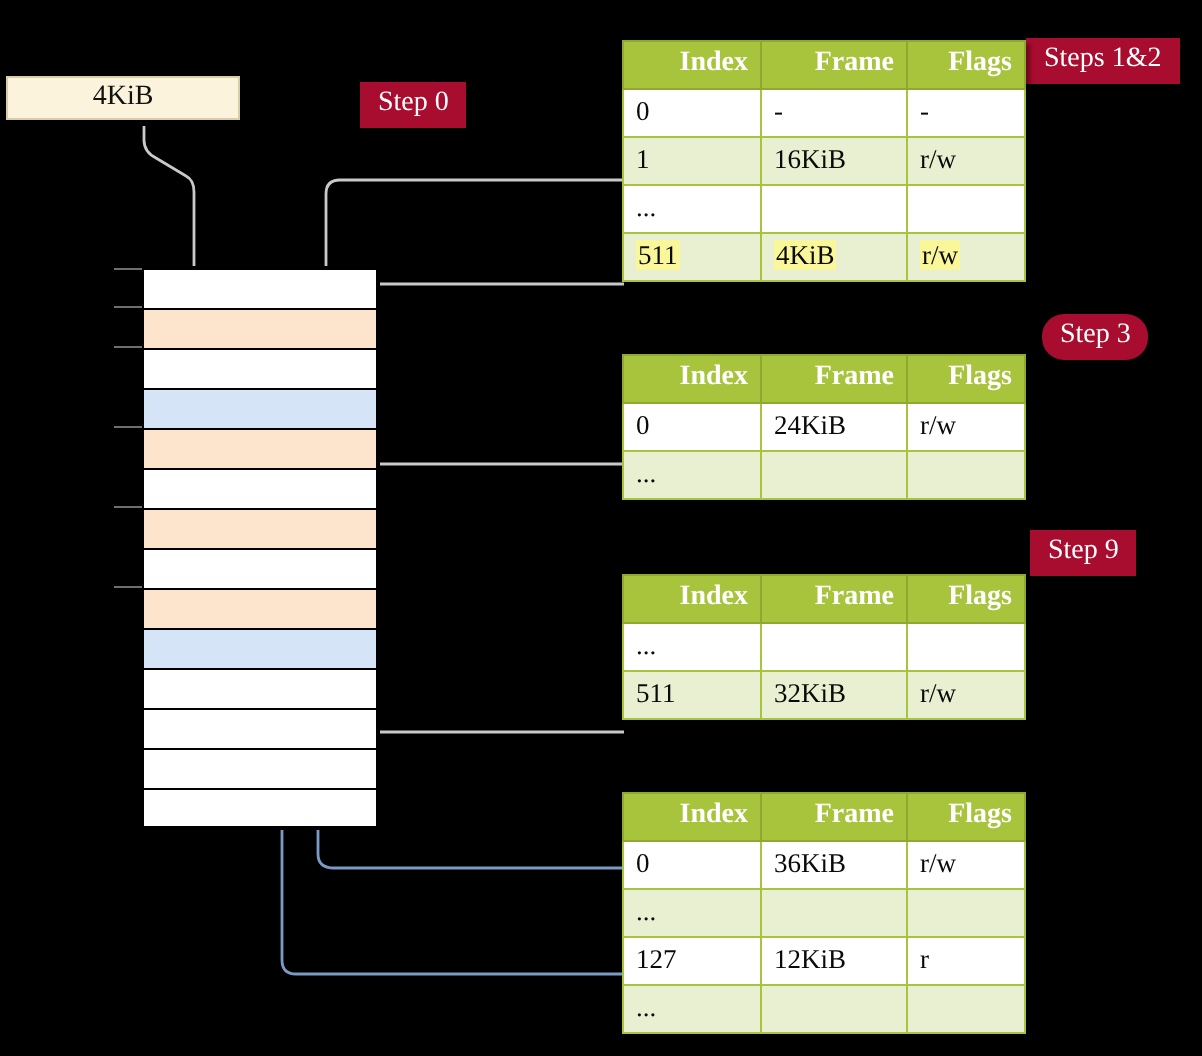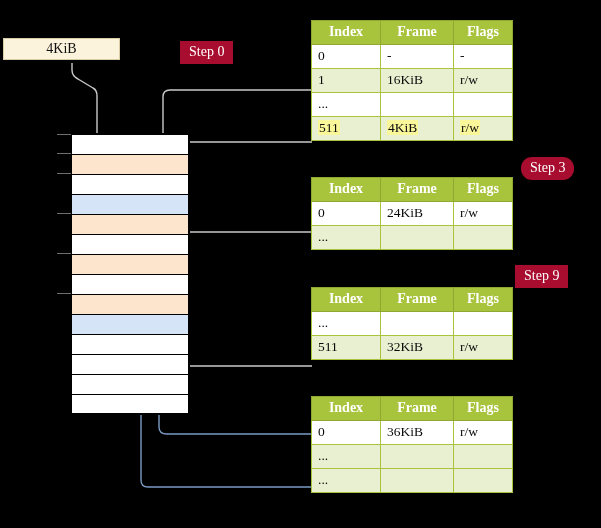--- a/index.html
+++ b/index.html
@@ -68,21 +68,21 @@
     border-collapse: collapse;
     border-spacing: 0;
     background: #FFFFFF;
     box-shadow: 2px 2px 2px rgba(0,0,0,0.35);
     font-size: 13.5px;
   }
   .ptable th {
     background: #A8C33C;
     color: #FFFFFF;
     font-weight: bold;
-    text-align: center;
+    text-align: right;
     padding: 3px 6px 4px 6px;
     border: 1px solid #8FA832;
     font-size: 14px;
     white-space: nowrap;
   }
   .ptable td {
     padding: 3px 6px 4px 6px;
     border: 1px solid #A8C33C;
     color: #0A0A0A;
     background: #FFFFFF;
@@ -141,20 +141,23 @@
 
     <path d="M312,487 L148,487 Q141,487 141,480 L141,217" fill="none" stroke="#7B9BC4" stroke-width="1.4" marker-end="url(#ah-blue-up)"></path>
   </svg>
 
   <div class="src-box" style="left:3px; top:38px; width:117px; height:22px;">
     <span>4KiB</span>
   </div>
 
   <div class="step-badge" style="left:180px; top:41px;">
     <span>Step 0</span>
+  </div>
+  <div class="step-badge" style="left:513px; top:19px;">
+    <span>Steps 1&amp;2</span>
   </div>
   <div class="step-badge" style="left:521px; top:157px;border-radius:11px;">
     <span>Step 3</span>
   </div>
   <div class="step-badge" style="left:515px; top:265px;">
     <span>Step 9</span>
   </div>
 
   <div class="mem-grid" style="left:70px; top:133px; width:120px; height:282px;">
     <div class="mem-row" style="top:0px;   height:20px; background:#FFFFFF;"></div>
@@ -268,20 +271,25 @@
       <tr>
         <td>0</td>
         <td>36KiB</td>
         <td>r/w</td>
       </tr>
       <tr class="alt">
         <td>...</td>
         <td></td>
         <td></td>
       </tr>
+      <tr>
+        <td>127</td>
+        <td>12KiB</td>
+        <td>r</td>
+      </tr>
       <tr class="alt">
         <td>...</td>
         <td></td>
         <td></td>
       </tr>
     </tbody>
   </table>
 
 </div>
 

